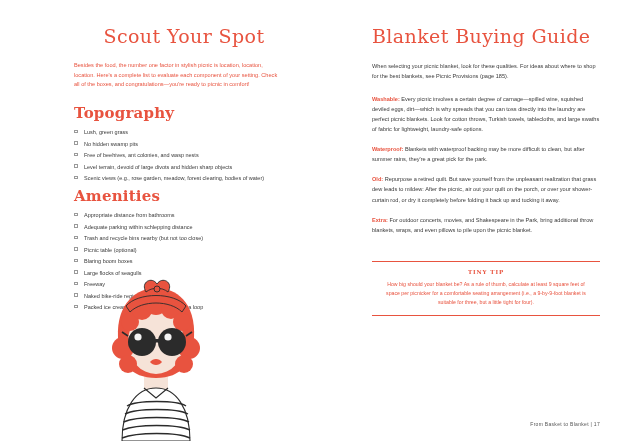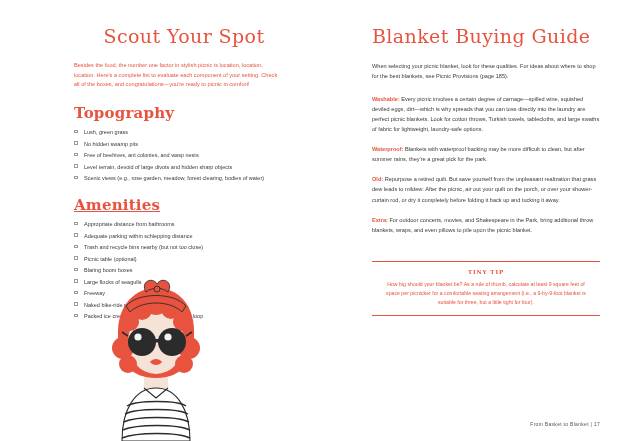--- a/index.html
+++ b/index.html
@@ -65,21 +65,21 @@
   }
 
   h2.section {
     font-family: "DejaVu Serif", serif;
     font-weight: bold;
     color: #e8533f;
     font-size: 15px;
     margin: 0 0 6px 0;
     letter-spacing: 0.2px;
   }
-  h2.section.spaced { margin-top: 13px; text-decoration: underline; }
+  h2.section.spaced { margin-top: 4px; }
 
   ul.checklist {
     list-style: none;
     margin: 0 0 0 0;
     padding: 0;
   }
   ul.checklist li {
     position: relative;
     font-size: 5.5px;
     line-height: 1.62;

